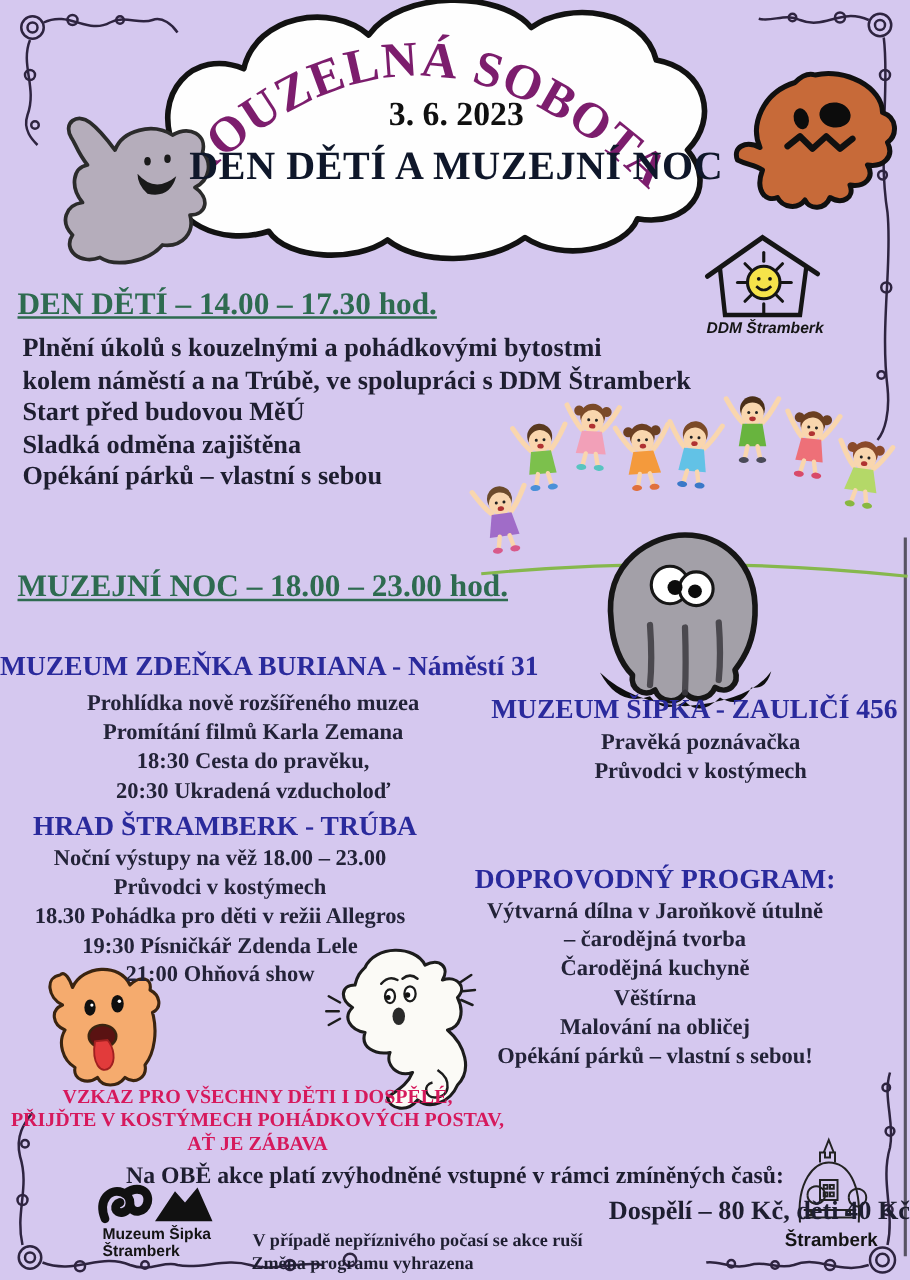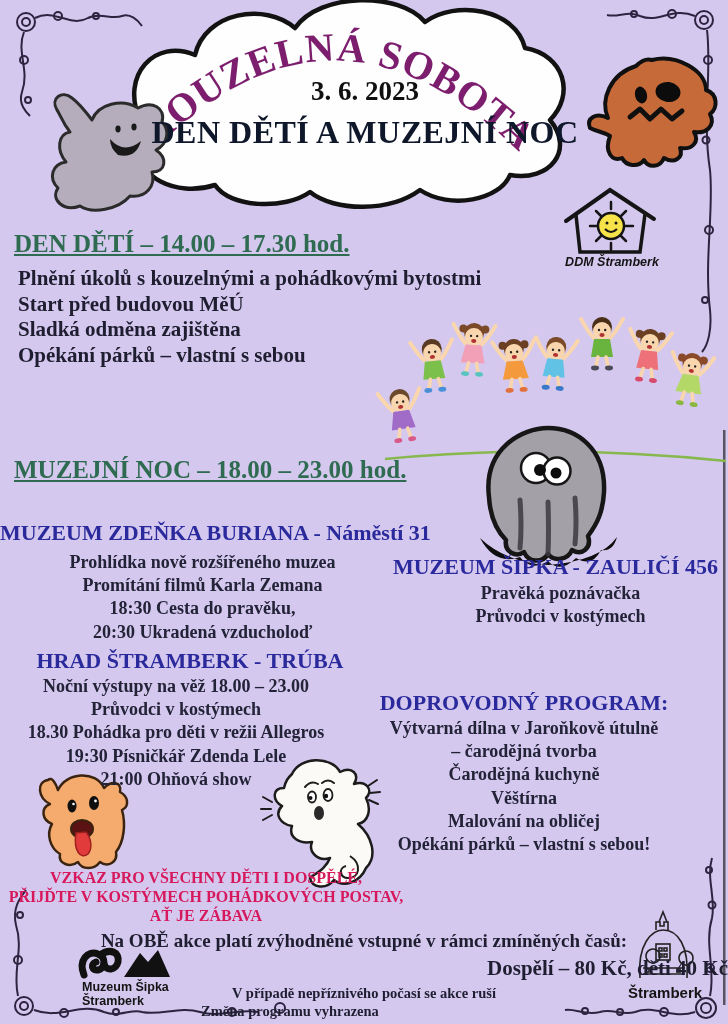--- a/index.html
+++ b/index.html
@@ -311,20 +311,21 @@
         <rect x="677" y="969" width="3" height="3"></rect>
     </g>
   </svg>
 
   <div class="txt cloud-date center" style="left:230px;top:76px;width:270px;">3. 6. 2023</div>
   <div class="txt cloud-sub center nowrap" style="left:140px;top:114px;width:450px;">DEN DĚTÍ A MUZEJNÍ NOC</div>
 
   <div class="txt h-green" style="left:14px;top:230px;">DEN DĚTÍ – 14.00 – 17.30 hod.</div>
   <div class="txt" style="left:18px;top:266px;">
     <div class="den-line">Plnění úkolů s kouzelnými a pohádkovými bytostmi</div>
+    <div class="den-line">kolem náměstí a na Trúbě, ve spolupráci s DDM Štramberk</div>
     <div class="den-line">Start před budovou MěÚ</div>
     <div class="den-line">Sladká odměna zajištěna</div>
     <div class="den-line">Opékání párků – vlastní s sebou</div>
   </div>
 
   <div class="txt h-green" style="left:14px;top:456px;">MUZEJNÍ NOC – 18.00 – 23.00 hod.</div>
 
   <div class="txt h-navy center" style="left:0px;top:520px;width:405px;">MUZEUM ZDEŇKA BURIANA - Náměstí 31</div>
   <div class="txt center" style="left:0px;top:551px;width:405px;">
     <div class="sub-line">Prohlídka nově rozšířeného muzea</div>
@@ -332,21 +333,21 @@
     <div class="sub-line">18:30 Cesta do pravěku,</div>
     <div class="sub-line">20:30 Ukradená vzducholoď</div>
   </div>
 
   <div class="txt h-navy center" style="left:383px;top:554px;width:345px;">MUZEUM ŠIPKA - ZAULIČÍ 456</div>
   <div class="txt center" style="left:388px;top:582px;width:345px;">
     <div class="sub-line">Pravěká poznávačka</div>
     <div class="sub-line">Průvodci v kostýmech</div>
   </div>
 
-  <div class="txt h-navy center" style="left:14px;top:648px;width:352px;">HRAD ŠTRAMBERK - TRÚBA</div>
+  <div class="txt h-navy center" style="left:4px;top:648px;width:352px;">HRAD ŠTRAMBERK - TRÚBA</div>
   <div class="txt center" style="left:0px;top:675px;width:352px;">
     <div class="sub-line">Noční výstupy na věž 18.00 – 23.00</div>
     <div class="sub-line">Průvodci v kostýmech</div>
     <div class="sub-line">18.30 Pohádka pro děti v režii Allegros</div>
     <div class="sub-line">19:30 Písničkář Zdenda Lele</div>
     <div class="sub-line">21:00 Ohňová show</div>
   </div>
 
   <div class="txt h-navy center" style="left:368px;top:690px;width:312px;">DOPROVODNÝ PROGRAM:</div>
   <div class="txt center" style="left:368px;top:717px;width:312px;">
@@ -359,21 +360,21 @@
   </div>
 
   <div class="txt pink center" style="left:0px;top:868px;width:412px;">
     <div>VZKAZ PRO VŠECHNY DĚTI I DOSPĚLÉ,</div>
     <div>PŘIJĎTE V KOSTÝMECH POHÁDKOVÝCH POSTAV,</div>
     <div>AŤ JE ZÁBAVA</div>
   </div>
 
   <div class="txt foot1 center nowrap" style="left:0px;top:930px;width:728px;">Na OBĚ akce platí zvýhodněné vstupné v rámci zmíněných časů:</div>
   <div class="txt foot2 center nowrap" style="left:0px;top:956px;width:728px;">Dospělí – 80 Kč, děti 40 Kč</div>
-  <div class="txt foot-small center nowrap" style="left:0px;top:985px;width:728px;">V případě nepříznivého počasí se akce ruší</div>
+  <div class="txt foot-small center nowrap" style="left:0px;top:985px;width:668px;">V případě nepříznivého počasí se akce ruší</div>
   <div class="txt foot-small center nowrap" style="left:0px;top:1003px;width:580px;">Změna programu vyhrazena</div>
 
   <div class="txt logo-text ddm-text center nowrap" style="left:552px;top:255px;width:120px;">DDM Štramberk</div>
   <div class="txt logo-text sipka-text" style="left:82px;top:981px;">
     <div>Muzeum Šipka</div>
     <div>Štramberk</div>
   </div>
   <div class="txt logo-text town-text center nowrap" style="left:620px;top:984px;width:90px;">Štramberk</div>
 
 </div>

